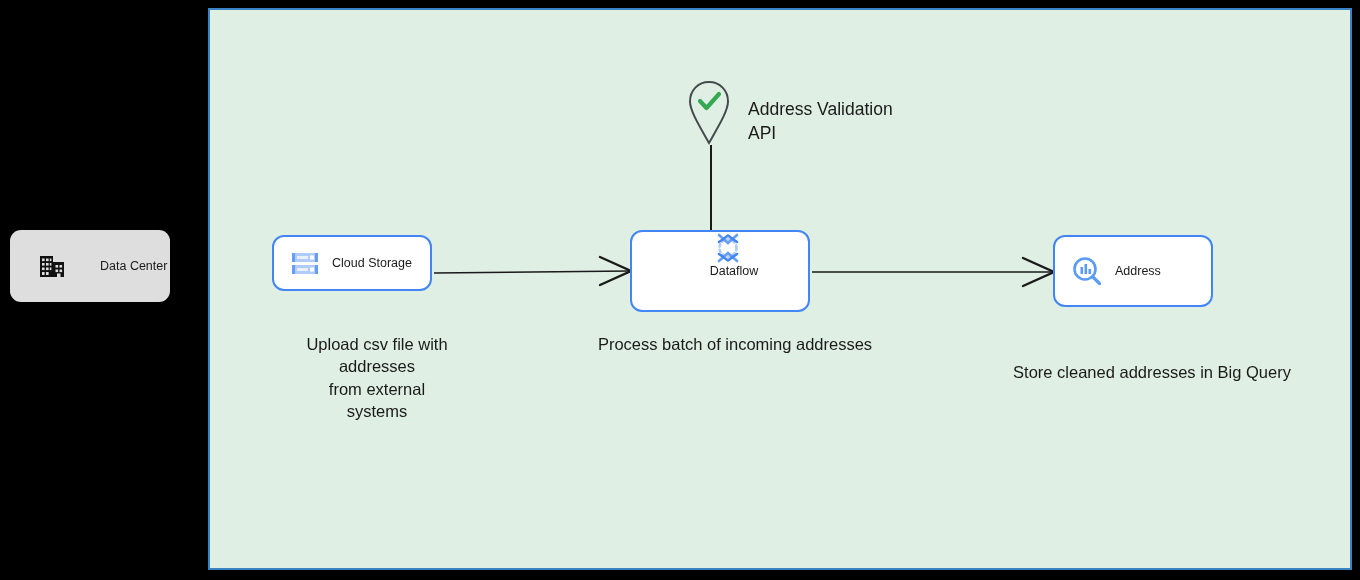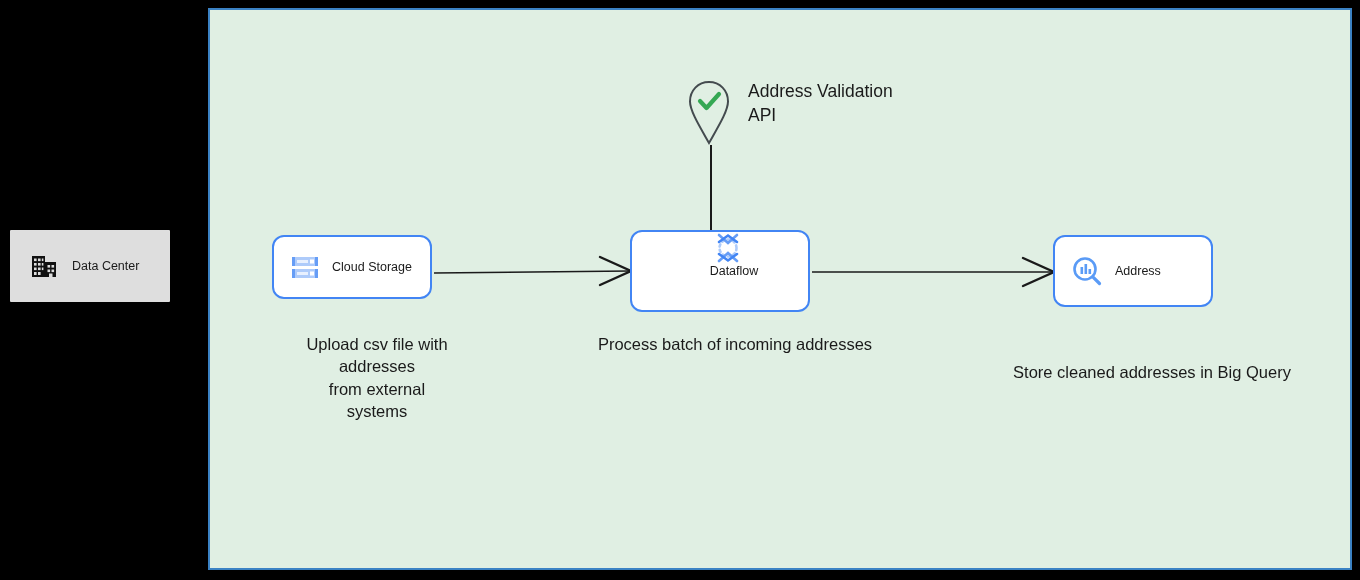--- a/index.html
+++ b/index.html
@@ -46,35 +46,36 @@
     white-space: nowrap;
   }
 
   
   #node-datacenter {
     left: 10px;
     top: 230px;
     width: 160px;
     height: 72px;
     background: #dedede;
-    border-radius: 1px;
-    padding-left: 20px;
+    border-radius: 11px;
+    padding-left: 28px;
+    gap: 20px;
   }
   #node-datacenter .node-label { margin-left: 14px; }
 
   
   .gcp-node {
     background: #ffffff;
     border: 2px solid #4285f4;
   }
   #node-cloudstorage {
     left: 62px;
     top: 225px;
     width: 160px;
-    height: 64px;
+    height: 56px;
     padding-left: 16px;
   }
   #node-cloudstorage .node-label { margin-left: 12px; }
 
   #node-dataflow {
     left: 420px;
     top: 220px;
     width: 180px;
     height: 82px;
     padding-left: 16px;
@@ -96,21 +97,21 @@
   #node-address-api {
     position: absolute;
     left: 478px;
     top: 70px;
     display: flex;
     align-items: flex-start;
   }
   #node-address-api .api-pin { flex: 0 0 auto; }
   #node-address-api .api-label {
     margin-left: 18px;
-    margin-top: 0;
+    margin-top: 18px;
     font-size: 17.5px;
     color: #1a1a1a;
     line-height: 1.35;
     white-space: pre-line;
   }
 
   
   .caption {
     position: absolute;
     font-size: 16.5px;

